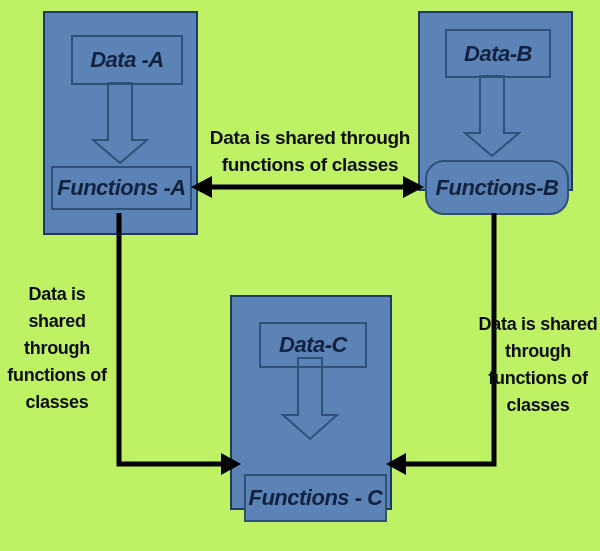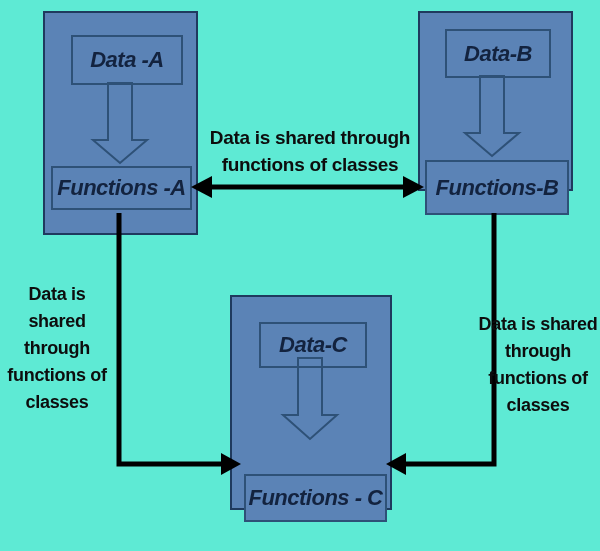--- a/index.html
+++ b/index.html
@@ -1,17 +1,17 @@
 <!DOCTYPE html>
 <html><head>
 <meta charset="utf-8">
 <style>
   html,body{margin:0;padding:0;background:#ffffff;}
   .canvas{
-    position:relative;width:600px;height:551px;background:#5eead4;overflow:hidden;
+    position:relative;width:600px;height:551px;background:#bef264;overflow:hidden;
     font-family:"Liberation Sans",sans-serif;
   }
   .objbox{
     position:absolute;background:#5b83b6;border:2px solid #1f3a5e;box-sizing:border-box;
   }
   .innerbox{
     position:absolute;background:#5b83b6;border:2px solid #2e5177;box-sizing:border-box;
     display:flex;align-items:center;justify-content:center;
     font-weight:bold;font-style:italic;font-size:22px;color:#13233f;
     letter-spacing:-0.5px;white-space:nowrap;
@@ -40,21 +40,21 @@
     </div>
     <div class="innerbox" style="left:6px;top:153px;width:141px;height:44px;">
       <span>Functions -A</span>
     </div>
   </div>
 
   <div class="objbox" style="left:418px;top:11px;width:155px;height:180px;text-align:center;">
     <div class="innerbox" style="left:25px;top:16px;width:106px;height:49px;">
       <span>Data-B</span>
     </div>
-    <div class="innerbox" style="left:5px;top:147px;width:144px;height:55px;">
+    <div class="innerbox" style="left:5px;top:147px;width:144px;height:55px;border-radius:19px;">
       <span>Functions-B</span>
     </div>
   </div>
 
   <div class="objbox" style="left:230px;top:295px;width:162px;height:215px;">
     <div class="innerbox" style="left:27px;top:17px;width:108px;height:46px;margin-top:8px;">
       <span>Data-C</span>
     </div>
     <div class="innerbox" style="left:12px;top:147px;width:143px;height:48px;margin-top:30px;">
       <span>Functions - C</span>

